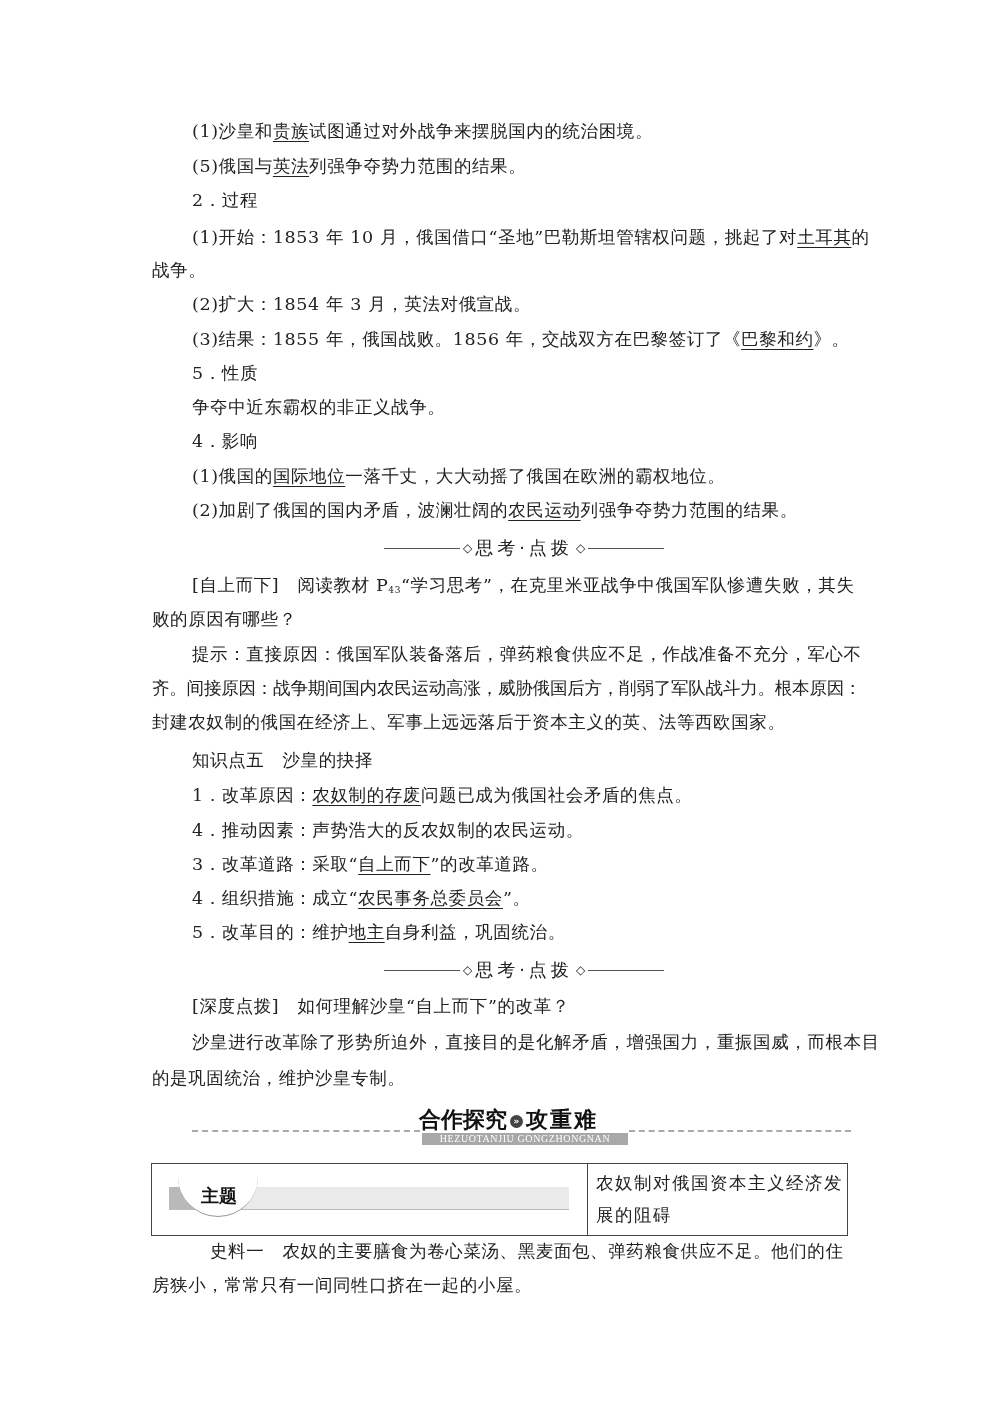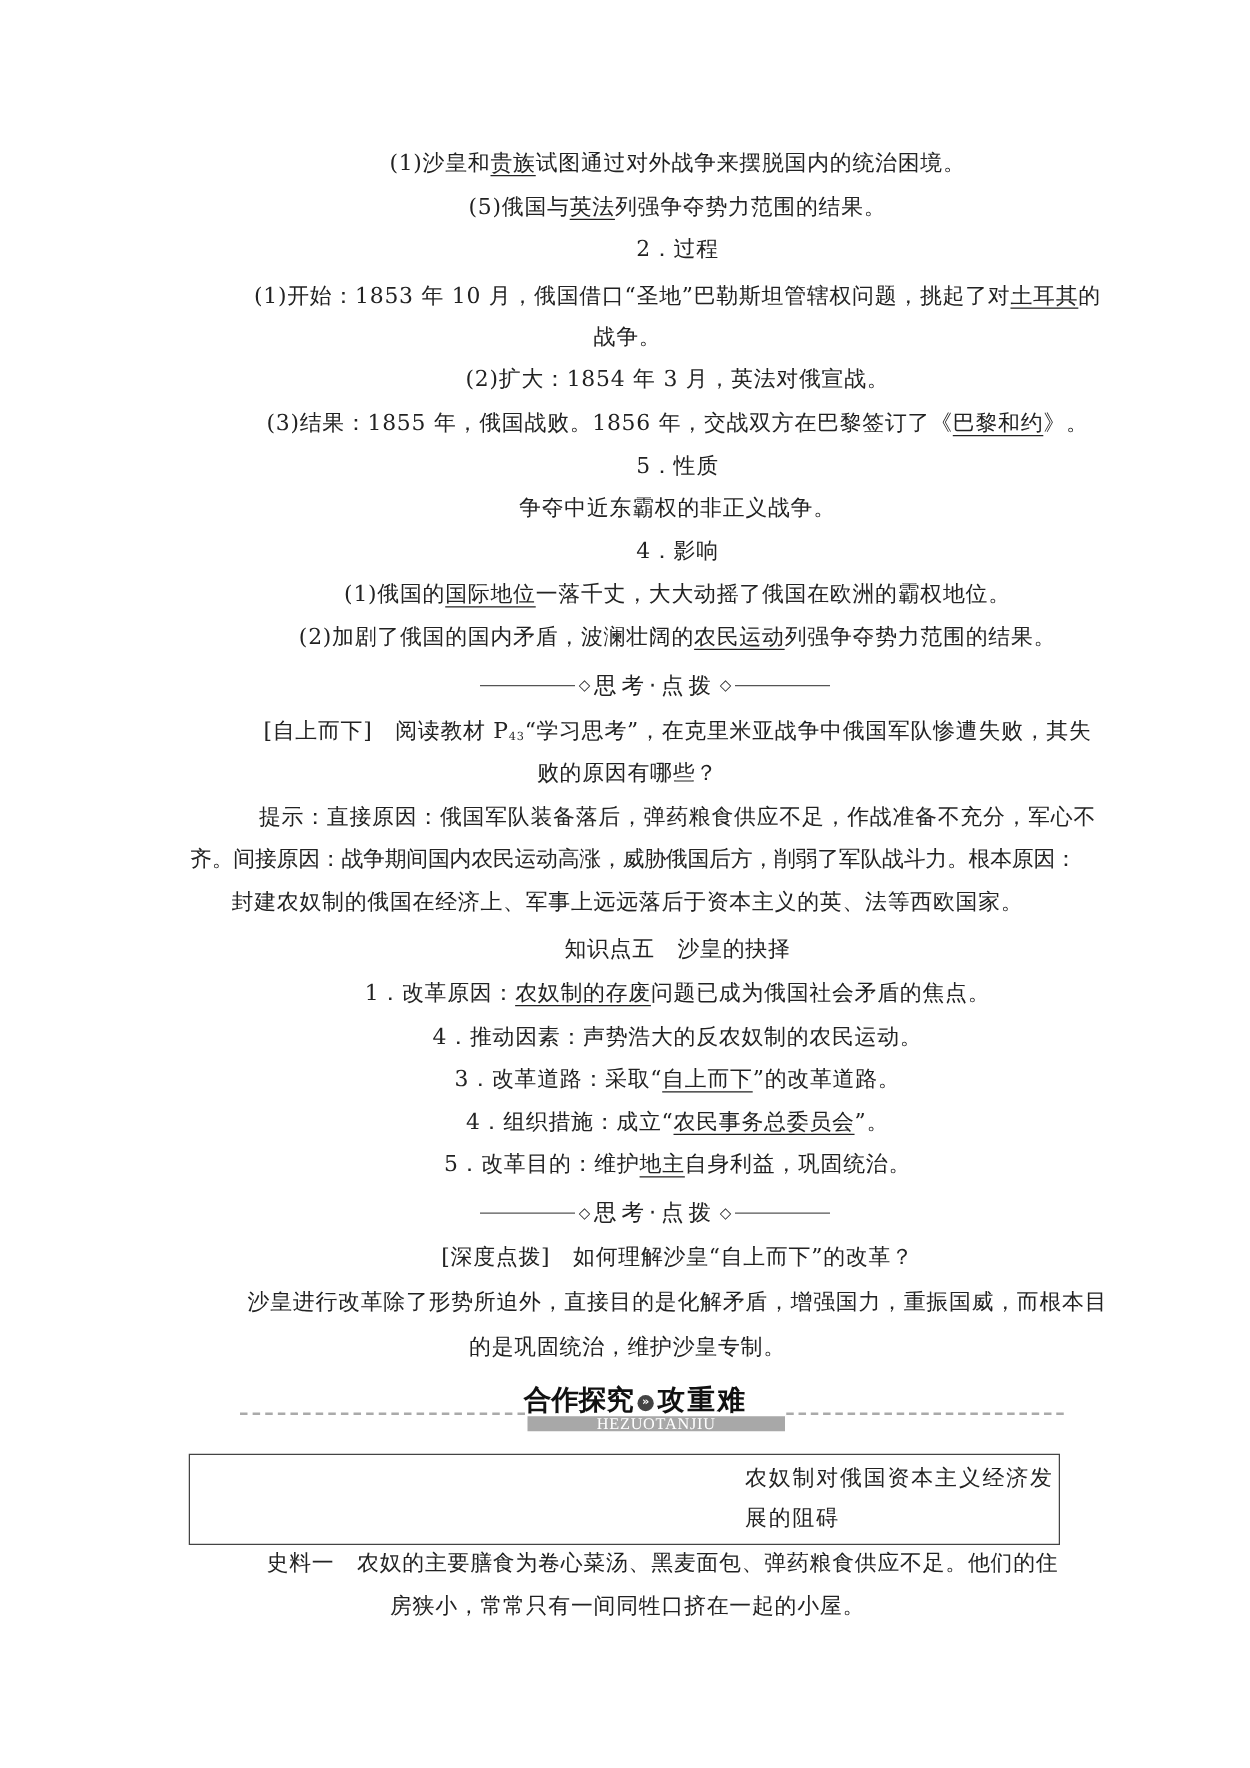--- a/index.html
+++ b/index.html
@@ -1,37 +1,37 @@
 <!DOCTYPE html>
 <html><head>
 <meta charset="utf-8">
 <style>
   html, body { margin: 0; padding: 0; background: #ffffff; }
   body { width: 1000px; height: 1414px; position: relative; overflow: hidden;
          font-family: "DejaVu Serif", "Liberation Serif", serif; color: #222; }
   .line { position: absolute; left: 152px; width: 700px; font-size: 17.5px; line-height: 24px;
-          white-space: nowrap; letter-spacing: 0.6px; text-align: center; }
+          white-space: nowrap; letter-spacing: 0.6px; }
   .indent { left: 192px; }
   .u { text-decoration: underline; text-underline-offset: 4px; text-decoration-thickness: 1px; }
   .divider { position: absolute; left: 384px; width: 280px; height: 24px; display: flex; align-items: center;
              font-family: "DejaVu Sans", sans-serif; font-size: 18px; color: #222; }
   .divider .rule { flex: 1; height: 0; border-top: 1.5px solid #555; }
   .divider .diamond { font-size: 12px; margin: 0 3px; }
   .divider .dtext { letter-spacing: 4px; }
   .sub { font-size: 9px; vertical-align: -2px; }
   .hz-header { position: absolute; top: 1105px; left: 151px; width: 700px; height: 45px; }
   .hz-dash { position: absolute; top: 25px; height: 0; border-top: 2px dashed #aaa; }
   .hz-title { position: absolute; left: 268px; top: 0; font-family: "DejaVu Sans", sans-serif;
               font-size: 22px; font-weight: bold; color: #111; white-space: nowrap; }
   .hz-title .arrow { display: inline-block; width: 13px; height: 13px; border-radius: 50%;
                      background: #444; color: #fff; font-size: 9px; line-height: 13px; text-align: center;
                      vertical-align: 3px; margin: 0 3px; }
   .hz-title .heavy { font-weight: 900; letter-spacing: 2px; }
   .hz-bar { position: absolute; left: 271px; top: 28px; width: 206px; height: 12px; background: #a8a8a8;
-            color: #fff; font-family: "Liberation Serif", serif; font-size: 13px; line-height: 12px;
+            color: #fff; font-family: "Liberation Serif", serif; font-size: 10px; line-height: 12px;
             text-align: center; letter-spacing: 0.6px; }
   .topic-box { position: absolute; left: 151px; top: 1163px; width: 697px; height: 73px;
                border: 1.5px solid #444; box-sizing: border-box; }
   .topic-left { position: absolute; left: 0; top: 0; width: 435px; height: 100%;
                 border-right: 1.5px solid #444; }
   .topic-band { position: absolute; left: 17px; top: 23px; width: 400px; height: 22px; background: #eaeaea;
                 border-bottom: 1px solid #bbb; }
   .topic-wedge { position: absolute; left: 17px; top: 23px; width: 28px; height: 22px; background: #b9b9b9; }
   .topic-circle { position: absolute; left: 26px; top: 8px; width: 80px; height: 44px;
                   border-radius: 0 0 40px 40px; background: #fff; border-bottom: 1px solid #999; }
@@ -93,17 +93,23 @@
 <div class="line" style="top:1066px">的是巩固统治，维护沙皇专制。</div>
 
 <div class="hz-header">
   <div class="hz-dash" style="left:41px; width:228px"></div>
   <div class="hz-dash" style="left:478px; width:222px"></div>
   <div class="hz-title"><span>合作探究</span><span class="arrow">»</span><span class="heavy">攻重难</span></div>
   <div class="hz-bar">HEZUOTANJIU GONGZHONGNAN</div>
 </div>
 
 <div class="topic-box">
+  <div class="topic-left">
+    <div class="topic-band"></div>
+    <div class="topic-wedge"></div>
+    <div class="topic-circle"></div>
+    <div class="topic-label">主题</div>
+  </div>
   <div class="topic-right">农奴制对俄国资本主义经济发展的阻碍</div>
 </div>
 
 <div class="line" style="top:1239px; left:210px; width:640px">史料一　农奴的主要膳食为卷心菜汤、黑麦面包、弹药粮食供应不足。他们的住</div>
 <div class="line" style="top:1273px">房狭小，常常只有一间同牲口挤在一起的小屋。</div>
 
 </body></html>

